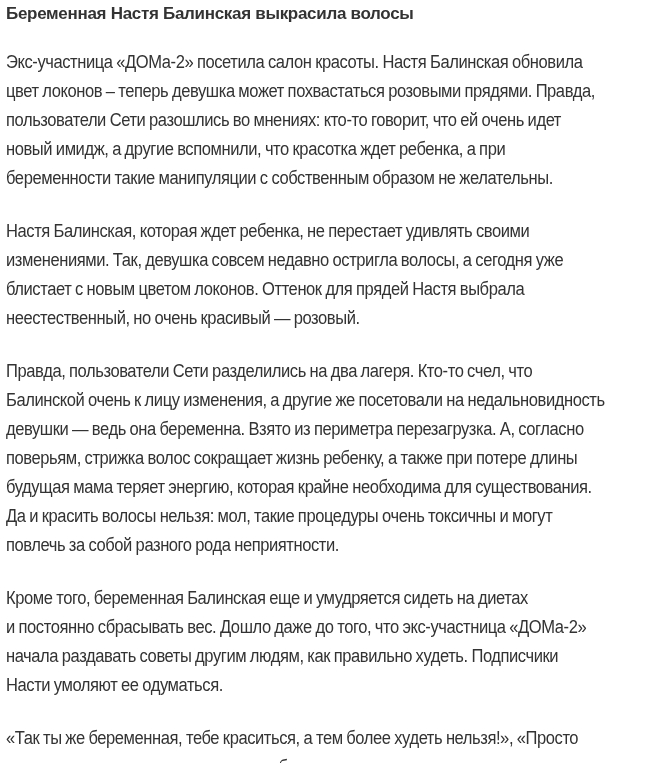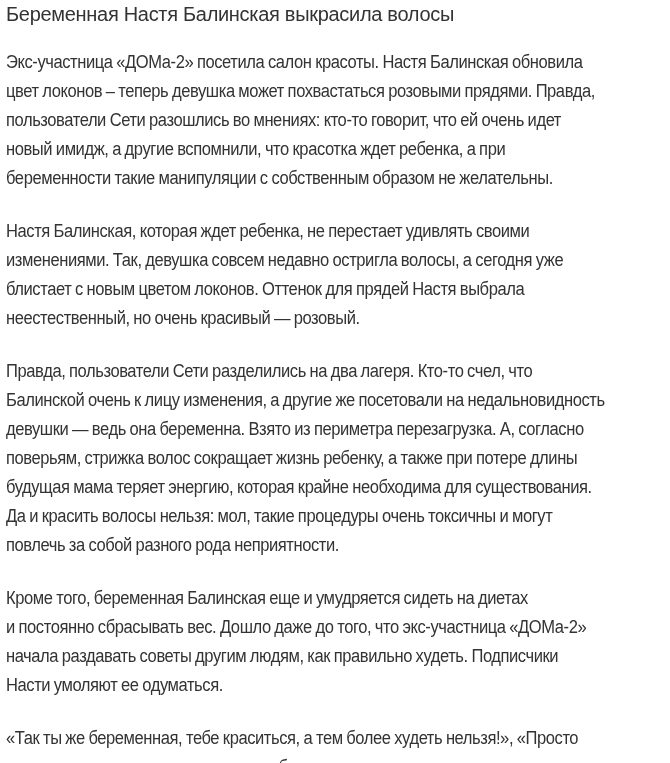--- a/index.html
+++ b/index.html
@@ -5,24 +5,24 @@
     html, body { margin: 0; padding: 0; background: #ffffff; }
     body {
       width: 670px;
       height: 763px;
       overflow: hidden;
       color: #333333;
       font-family: "Liberation Sans", "DejaVu Sans", sans-serif;
     }
     .article { padding: 2px 6px 0 6px; }
     .title {
-      font-size: 20px;
+      font-size: 17px;
       line-height: 24px;
       margin: 0 0 22px 0;
-      font-weight: normal;
+      font-weight: bold;
       letter-spacing: -0.3px;
     }
     .para {
       font-size: 17.6px;
       line-height: 29px;
       margin: 0 0 24px 0;
       letter-spacing: -0.45px;
       word-spacing: -0.5px;
       transform: scaleX(0.94);
       transform-origin: left top;

